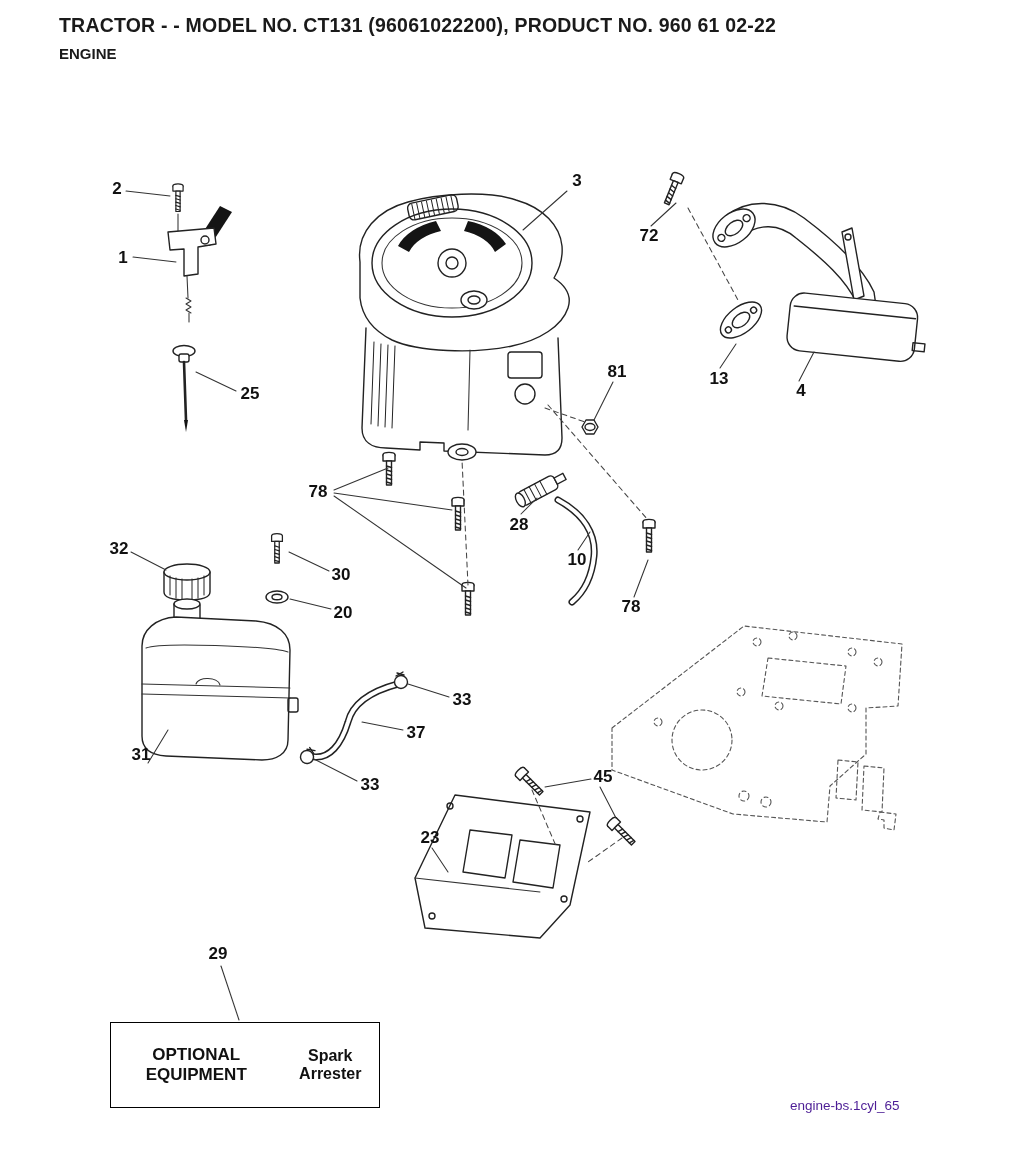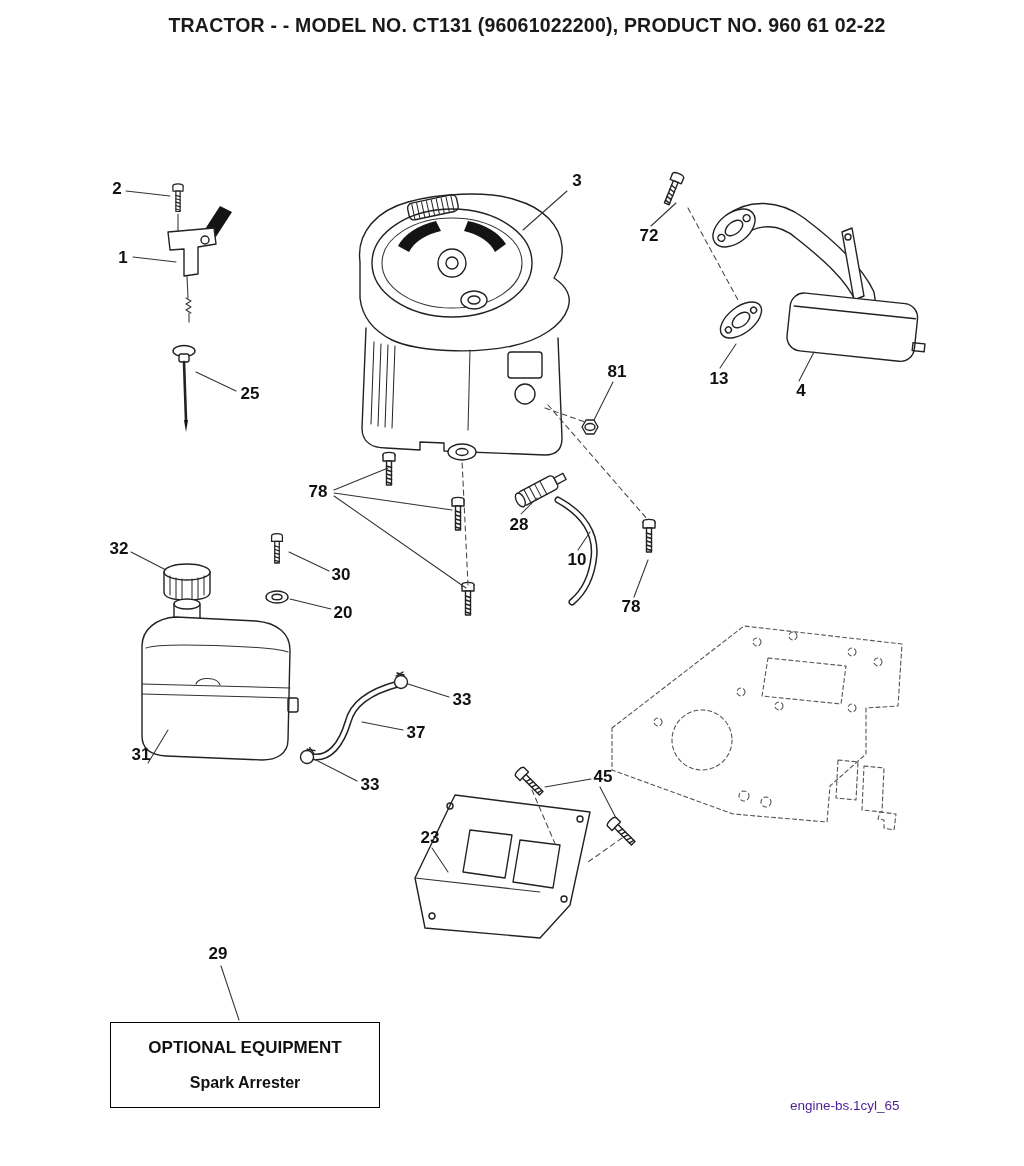--- a/index.html
+++ b/index.html
@@ -1,49 +1,50 @@
 <!DOCTYPE html>
 <html><head>
 <meta charset="utf-8">
 <style>
   html,body{margin:0;padding:0;background:#fff;}
   .page{position:relative;width:1024px;height:1166px;background:#fff;overflow:hidden;
         font-family:"Liberation Sans",sans-serif;color:#111;}
-  header{position:absolute;left:52px;top:14px;width:950px;z-index:3;text-align:center;}
+  header{position:absolute;left:59px;top:14px;width:950px;z-index:3;}
   .title{font-size:19.5px;font-weight:700;letter-spacing:.2px;margin:0;color:#1a1a1a;}
   .subtitle{font-size:15px;font-weight:700;margin:8px 0 0 0;color:#1a1a1a;}
   .diagram{position:absolute;left:0;top:0;width:1024px;height:1166px;}
   svg.ds{position:absolute;left:0;top:0;}
   .ds path,.ds rect,.ds ellipse,.ds circle,.ds line,.ds polyline,.ds polygon{
       stroke:#222;fill:none;stroke-width:1.4;stroke-linecap:round;stroke-linejoin:round;}
   .ds .fillb{fill:#141414;stroke:none;}
   .ds .fillw{fill:#fff;}
   .ds .thin{stroke-width:1.05;stroke:#333;}
   .ds .leader{stroke-width:1.05;stroke:#333;}
   .ds .dash{stroke-dasharray:5 4;stroke-width:1.05;stroke:#444;}
   .ds .tubeo{stroke-width:7;stroke:#222;}
   .ds .tubei{stroke-width:4;stroke:#fff;}
   .ds .frame *{stroke-dasharray:4 3;stroke:#555;stroke-width:1.1;}
   .ds .fin{stroke-width:1;}
   .callout{position:absolute;transform:translate(-50%,-50%);font-size:17px;font-weight:600;
            color:#111;z-index:4;background:rgba(255,255,255,0);}
   .optional-box{position:absolute;left:110px;top:1022px;width:270px;height:86px;
-      border:1.6px solid #000;box-sizing:border-box;display:flex;flex-direction:column;
+      border:1.6px solid #000;box-sizing:border-box;display:flex;
       justify-content:space-evenly;align-items:center;text-align:center;z-index:3;background:#fff;}
   .optional-box .l1{font-size:17px;font-weight:700;}
   .optional-box .l2{font-size:16px;font-weight:700;}
   .footer-code{position:absolute;left:790px;top:1098px;font-size:13.5px;color:#4c1d95;z-index:3;}
 </style>
 </head>
 <body>
 
 <div class="page">
 
   <header>
     <h1 class="title">TRACTOR - - MODEL NO. CT131 (96061022200), PRODUCT NO. 960 61 02-22</h1>
+    <h2 class="subtitle">ENGINE</h2>
   </header>
 
   <div class="diagram">
 
     <svg class="ds" width="1024" height="1166" viewBox="0 0 1024 1166">
       <defs>
         <g id="bolt">
           <ellipse cx="0" cy="0" rx="6" ry="2.6" class="fillw"></ellipse>
           <path d="M-6,0 L-6,6 L6,6 L6,0" class="fillw"></path>
           <path d="M-2.5,6 L-2.5,30 L2.5,30 L2.5,6 Z" class="fillw"></path>

